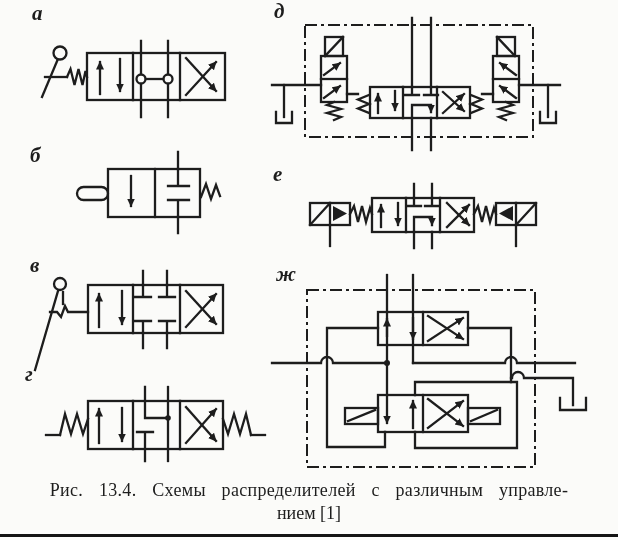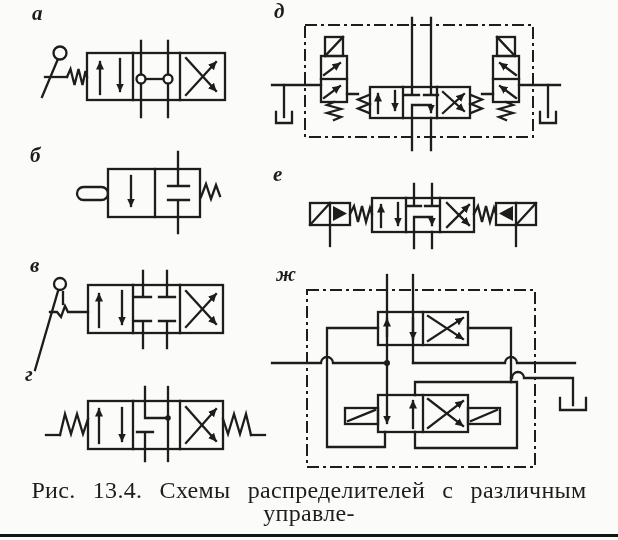--- a/index.html
+++ b/index.html
@@ -13,21 +13,21 @@
   .ln{fill:none;stroke:var(--ink);stroke-width:2.3;stroke-linecap:square;}
   .dd{fill:none;stroke:var(--ink);stroke-width:2;stroke-dasharray:12 4 3 4;}
   .fl{fill:var(--ink);stroke:none;}
   .pp{fill:var(--paper);stroke:var(--ink);stroke-width:2.3;}
   text.lbl{
     font-family:"Liberation Serif","DejaVu Serif",serif;
     font-style:italic;font-weight:700;font-size:21px;fill:var(--ink);
   }
   .caption{
     position:absolute;left:0;top:479px;width:618px;text-align:center;
-    font-size:24px;line-height:23px;color:var(--ink);
+    font-size:18px;line-height:23px;color:var(--ink);
   }
   .caption .c1{word-spacing:11px;letter-spacing:.3px;}
   .rule{position:absolute;left:0;top:534px;width:618px;height:2.5px;background:#141414;}
 </style>
 </head>
 <body>
 
 <svg width="618" height="478" viewBox="0 0 618 478">
   <defs>
     <marker id="ah" markerWidth="12" markerHeight="10" refX="7.5" refY="4" orient="auto" markerUnits="userSpaceOnUse">
@@ -257,15 +257,16 @@
     <path class="ln" d="M415,395 V382 H517 V448 H415 V432"></path>
     <g>
       <path class="ln" d="M511,378 H512 A6,6 0 0 1 524,378 H573 V405"></path>
       <path class="ln" d="M560,398 V410 H586 V398"></path>
     </g>
   </g>
 </svg>
 
 <div class="caption">
   <div class="c1">Рис. 13.4. Схемы распределителей с различным управле-</div>
+  <div class="c2">нием [1]</div>
 </div>
 
 <div class="rule"></div>
 
 </body></html>

